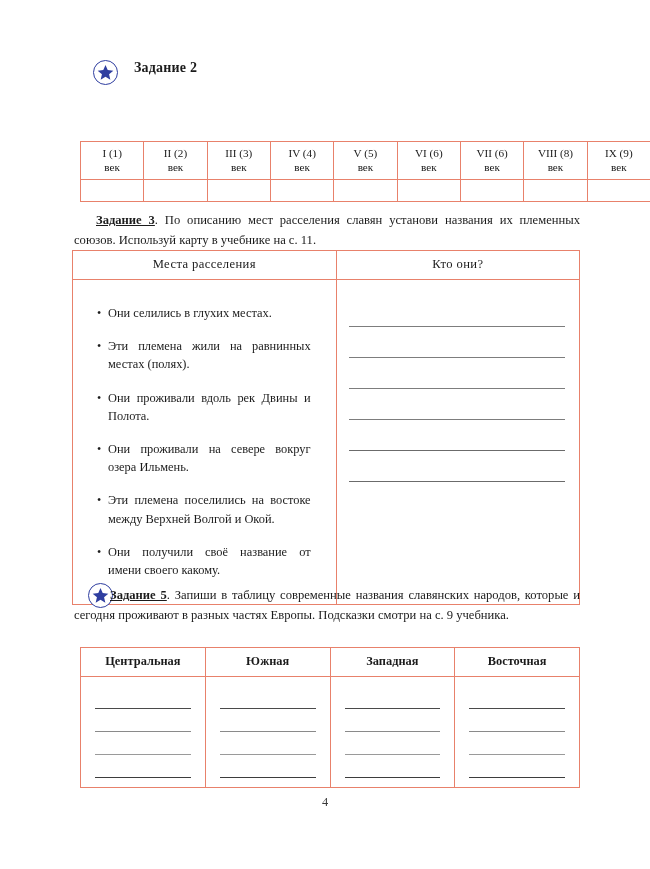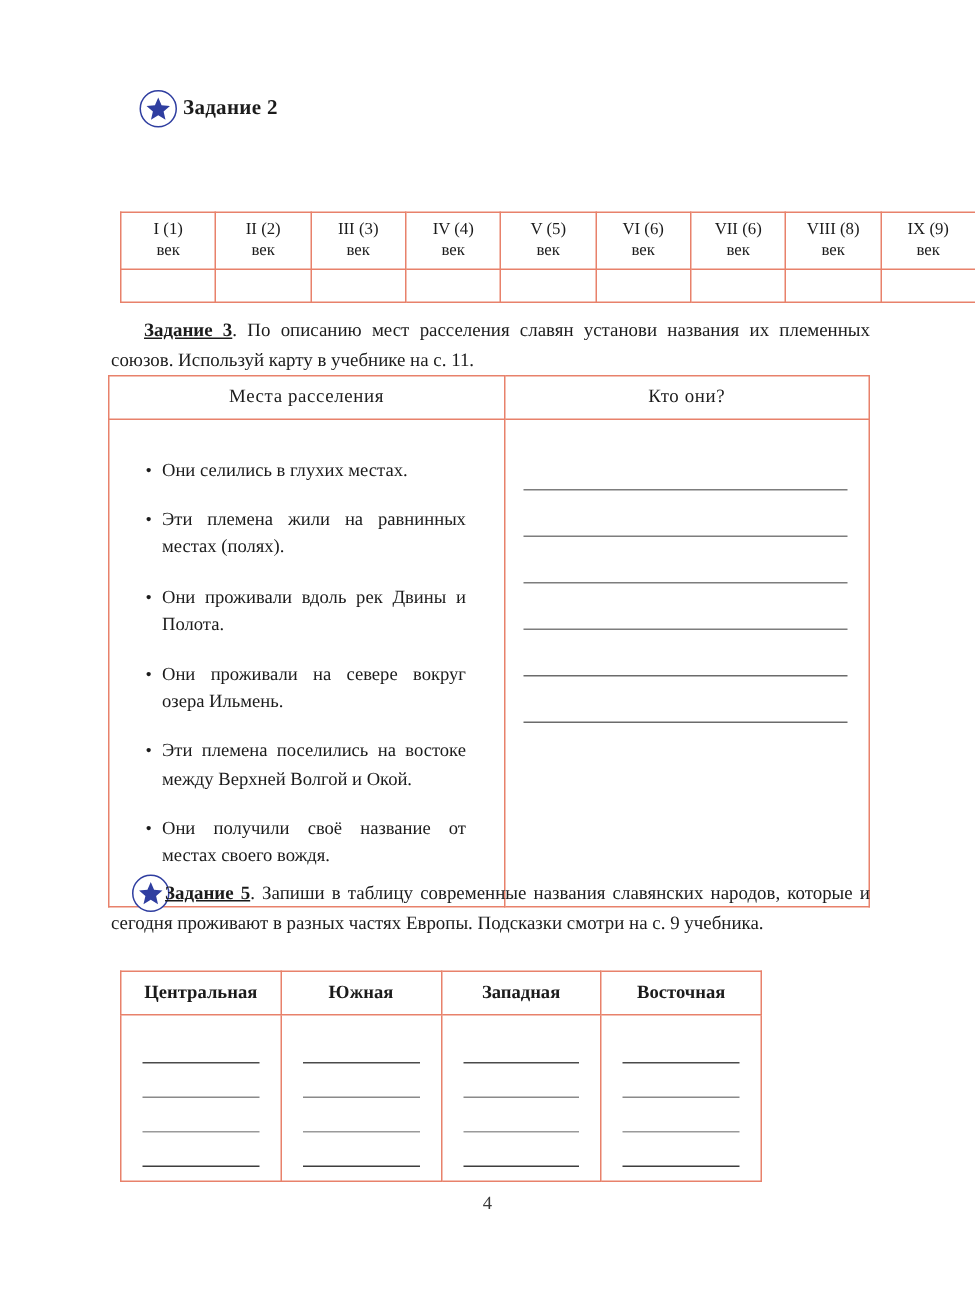--- a/index.html
+++ b/index.html
@@ -46,22 +46,21 @@
     align-items: center;
     justify-content: center;
     box-sizing: border-box;
     vertical-align: middle;
   }
   .star-badge svg { display: block; }
 
   
   .head-row {
     display: flex;
-    align-items: center;
-    gap: 4px;
+    gap: 16px;
   }
   .head-title {
     font-size: 14px;
     font-weight: bold;
     letter-spacing: .2px;
   }
 
   
   .century-table {
     border-collapse: collapse;
@@ -158,21 +157,21 @@
 
   
   #task2-head   { position:absolute; left:93px;  top:60px;  }
   #task2-text   { position:absolute; left:74px;  top:90px;  width:506px; }
   #task2-table  { position:absolute; left:80px;  top:141px; width:571px; }
   #task3-text   { position:absolute; left:74px;  top:211px; width:506px; }
   #task3-table  { position:absolute; left:72px;  top:250px; width:508px; }
   #task4-text   { position:absolute; left:74px;  top:522px; width:506px; }
   #task5-head   { position:absolute; left:88px;  top:583px; }
   #task5-text   { position:absolute; left:74px;  top:586px; width:506px; }
-  #task5-table  { position:absolute; left:80px;  top:647px; width:428px; }
+  #task5-table  { position:absolute; left:80px;  top:647px; width:500px; }
   #pagenum      { position:absolute; left:0;     top:795px; width:650px; }
 
   .indent { display:inline-block; width:22px; }
   .star-inline-gap { display:inline-block; width:36px; }
 </style>
 </head>
 <body>
 
 <div class="page">
 
@@ -260,21 +259,21 @@
       </thead>
       <tbody>
         <tr>
           <td class="t3-left">
             <ul class="blist">
               <li>Они селились в глухих местах.</li>
               <li>Эти племена жили на равнинных местах (полях).</li>
               <li>Они проживали вдоль рек Двины и Полота.</li>
               <li>Они проживали на севере вокруг озера Ильмень.</li>
               <li>Эти племена поселились на востоке между Верхней Волгой и Окой.</li>
-              <li>Они получили своё название от местах своего вождя.</li>
+              <li>Они получили своё название от имени своего какому.</li>
             </ul>
           </td>
           <td class="t3-right">
             <div class="answer-lines">
               <div class="aline"></div>
               <div class="aline"></div>
               <div class="aline"></div>
               <div class="aline"></div>
               <div class="aline last"></div>
               <div class="aline last"></div>

